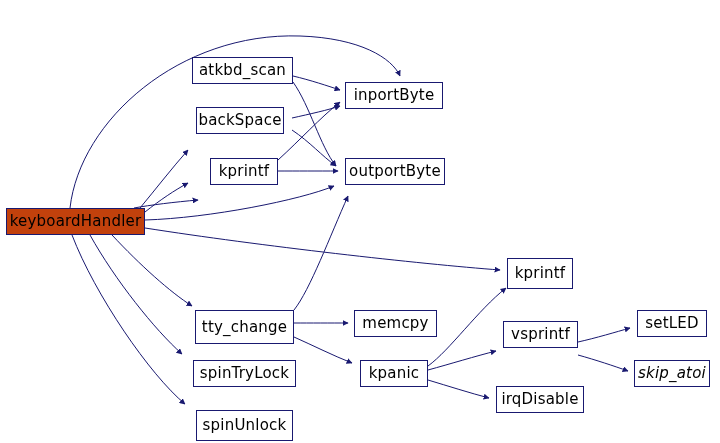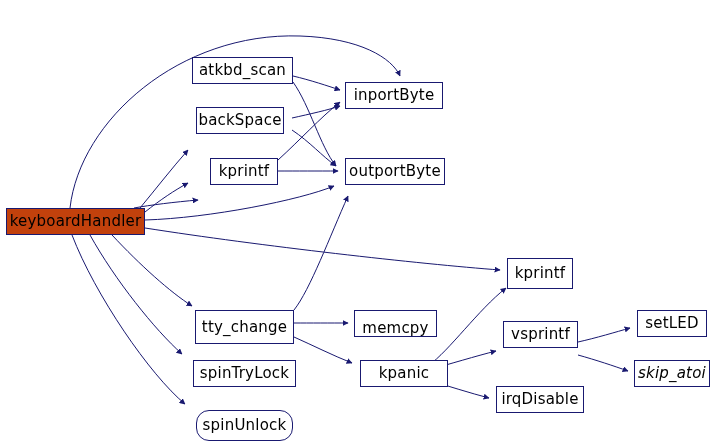--- a/index.html
+++ b/index.html
@@ -97,39 +97,39 @@
       </div>
       <div class="node" style="left: 345px; top: 158px; width: 100px; height: 27px;">
         <span>outportByte</span>
       </div>
       <div class="node" style="left: 507px; top: 258px; width: 66px; height: 31px;">
         <span>kprintf</span>
       </div>
       <div class="node" style="left: 195px; top: 310px; width: 99px; height: 34px;">
         <span>tty_change</span>
       </div>
-      <div class="node" style="left: 354px; top: 310px; width: 83px; height: 27px; align-items: flex-end;">
+      <div class="node" style="left: 354px; top: 310px; width: 83px; height: 27px;">
         <span>memcpy</span>
       </div>
       <div class="node" style="left: 637px; top: 310px; width: 70px; height: 27px;">
         <span>setLED</span>
       </div>
       <div class="node" style="left: 503px; top: 321px; width: 75px; height: 27px;">
         <span>vsprintf</span>
       </div>
       <div class="node" style="left: 193px; top: 360px; width: 103px; height: 27px;">
         <span>spinTryLock</span>
       </div>
-      <div class="node" style="left: 360px; top: 360px; width: 88px; height: 27px;">
+      <div class="node" style="left: 360px; top: 360px; width: 68px; height: 27px;">
         <span>kpanic</span>
       </div>
       <div class="node" style="left: 634px; top: 360px; width: 76px; height: 27px; font-style: italic;">
         <span>skip_atoi</span>
       </div>
       <div class="node" style="left: 496px; top: 386px; width: 88px; height: 27px;">
         <span>irqDisable</span>
       </div>
-      <div class="node" style="left: 196px; top: 410px; width: 97px; height: 31px; border-radius: 13px;">
+      <div class="node" style="left: 196px; top: 410px; width: 97px; height: 31px;">
         <span>spinUnlock</span>
       </div>
     </div>
 
 </div>
 
 </body></html>

